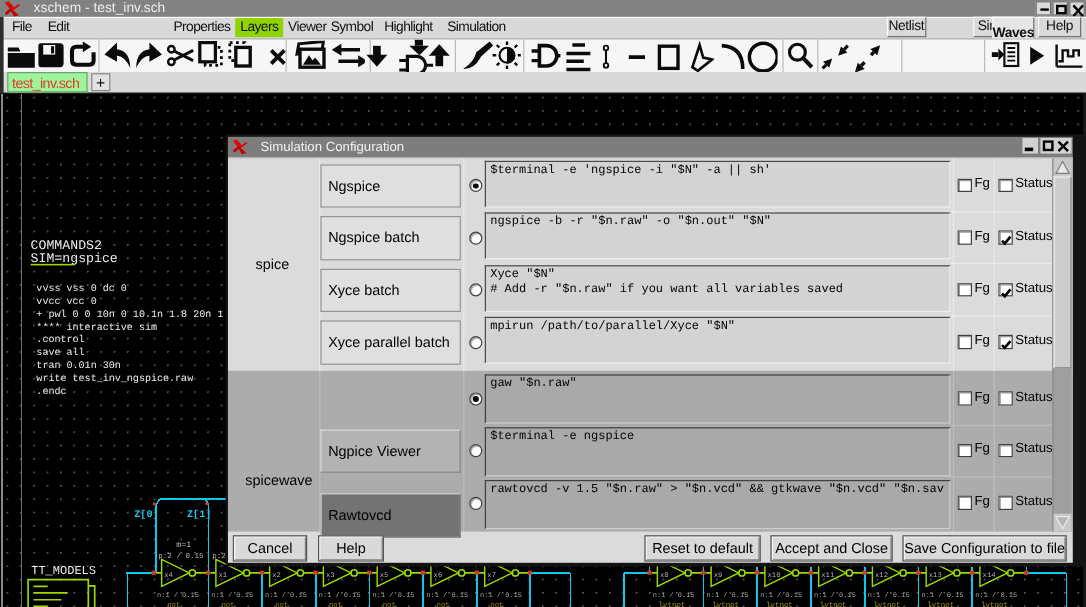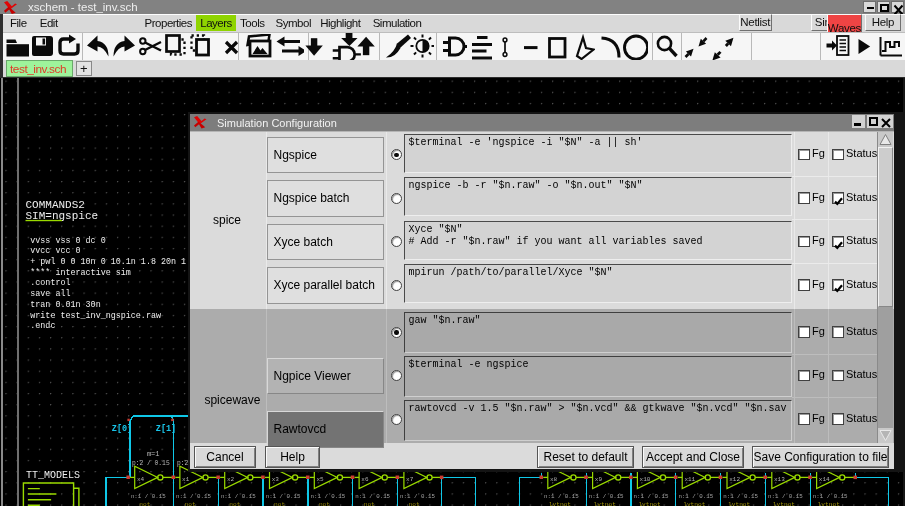--- a/index.html
+++ b/index.html
@@ -28,27 +28,27 @@
       <path d="M2.5 1.5 L10.5 10.5 M10.5 1.5 L2.5 10.5" stroke="#000" stroke-width="2"></path>
     </svg></div>
 <div class="abs" style="left:0;top:13.5px;width:905px;height:18px;background:#d9d9d9;border-top:1px solid #fdfdfd;"></div>
 <div class="abs" style="left:196px;top:15px;width:40px;height:15.5px;background:#8fd400;"></div>
 <div class="mitem" style="left:10px;top:13.5px;">File</div>
 <div class="mitem" style="left:39.8px;top:13.5px;">Edit</div>
 <div class="mitem" style="left:67.6px;top:31px;">Options</div>
 <div class="mitem" style="left:112.7px;top:13.5px;margin-top:28px;">View</div>
 <div class="mitem" style="left:144.6px;top:13.5px;">Properties</div>
 <div class="mitem" style="left:200.3px;top:13.5px;">Layers</div>
-<div class="mitem" style="left:240.1px;top:13.5px;">Tools</div>
+<div class="mitem" style="left:240.1px;top:13.5px;">Viewer</div>
 <div class="mitem" style="left:275.6px;top:13.5px;">Symbol</div>
 <div class="mitem" style="left:320.2px;top:13.5px;">Highlight</div>
 <div class="mitem" style="left:372.7px;top:13.5px;">Simulation</div>
 <div class="abs" style="left:738.7px;top:13.8px;width:33.2px;height:17.4px;background:#d9d9d9;border:1px solid;border-color:#fbfbfb #707070 #707070 #fbfbfb;display:flex;align-items:center;justify-content:center;font-size:11.5px;letter-spacing:-0.3px;color:#101010;">Netlist</div>
 <div class="abs" style="left:811px;top:13.8px;width:49.9px;height:17.4px;background:#d9d9d9;border:1px solid;border-color:#fbfbfb #707070 #707070 #fbfbfb;display:flex;align-items:center;justify-content:center;font-size:11.5px;letter-spacing:-0.3px;color:#101010;">Simulate</div>
-<div class="abs" style="left:826.6px;top:13.8px;width:35.6px;height:29px;background:#ef4444;border:1px solid;border-color:#fbfbfb #707070 #707070 #fbfbfb;display:flex;align-items:center;justify-content:center;font-size:11.5px;letter-spacing:-0.3px;color:#101010;">Waves</div>
+<div class="abs" style="left:826.6px;top:13.8px;width:35.6px;height:29px;background:#e5e5e5;border:1px solid;border-color:#fbfbfb #707070 #707070 #fbfbfb;display:flex;align-items:center;justify-content:center;font-size:11.5px;letter-spacing:-0.3px;color:#101010;font-weight:bold;">Waves</div>
 <div class="abs" style="left:864.6px;top:13.8px;width:36.8px;height:17.4px;background:#d9d9d9;border:1px solid;border-color:#fbfbfb #707070 #707070 #fbfbfb;display:flex;align-items:center;justify-content:center;font-size:11.5px;letter-spacing:-0.3px;color:#101010;">Help</div>
 <div class="abs" style="left:0;top:31.5px;width:905px;height:28.5px;background:#f6f6f6;border-top:1px solid #bdbdbd;"></div>
 <div class="abs" style="left:82px;top:32.5px;width:1px;height:27px;background:#b9b9b9;"></div>
 <div class="abs" style="left:237.5px;top:32.5px;width:1px;height:27px;background:#b9b9b9;"></div>
 <div class="abs" style="left:307.5px;top:32.5px;width:1px;height:27px;background:#b9b9b9;"></div>
 <div class="abs" style="left:379px;top:32.5px;width:1px;height:27px;background:#b9b9b9;"></div>
 <div class="abs" style="left:436px;top:32.5px;width:1px;height:27px;background:#b9b9b9;"></div>
 <div class="abs" style="left:651.5px;top:32.5px;width:1px;height:27px;background:#b9b9b9;"></div>
 <div class="abs" style="left:681px;top:32.5px;width:1px;height:27px;background:#b9b9b9;"></div>
 <div class="abs" style="left:751px;top:32.5px;width:1px;height:27px;background:#b9b9b9;"></div>

